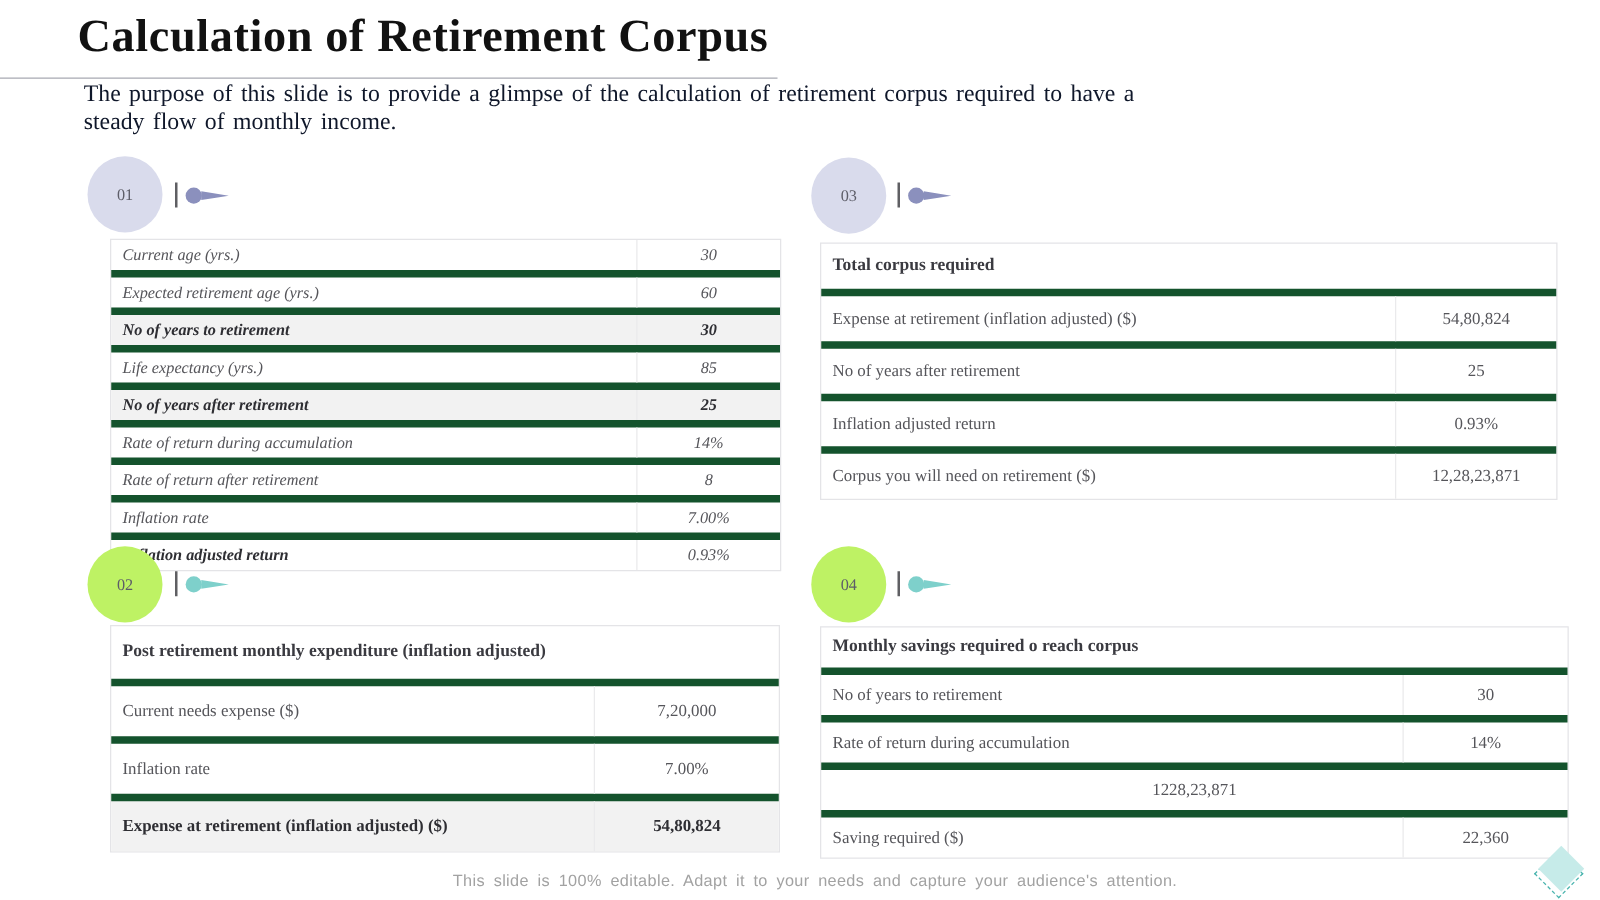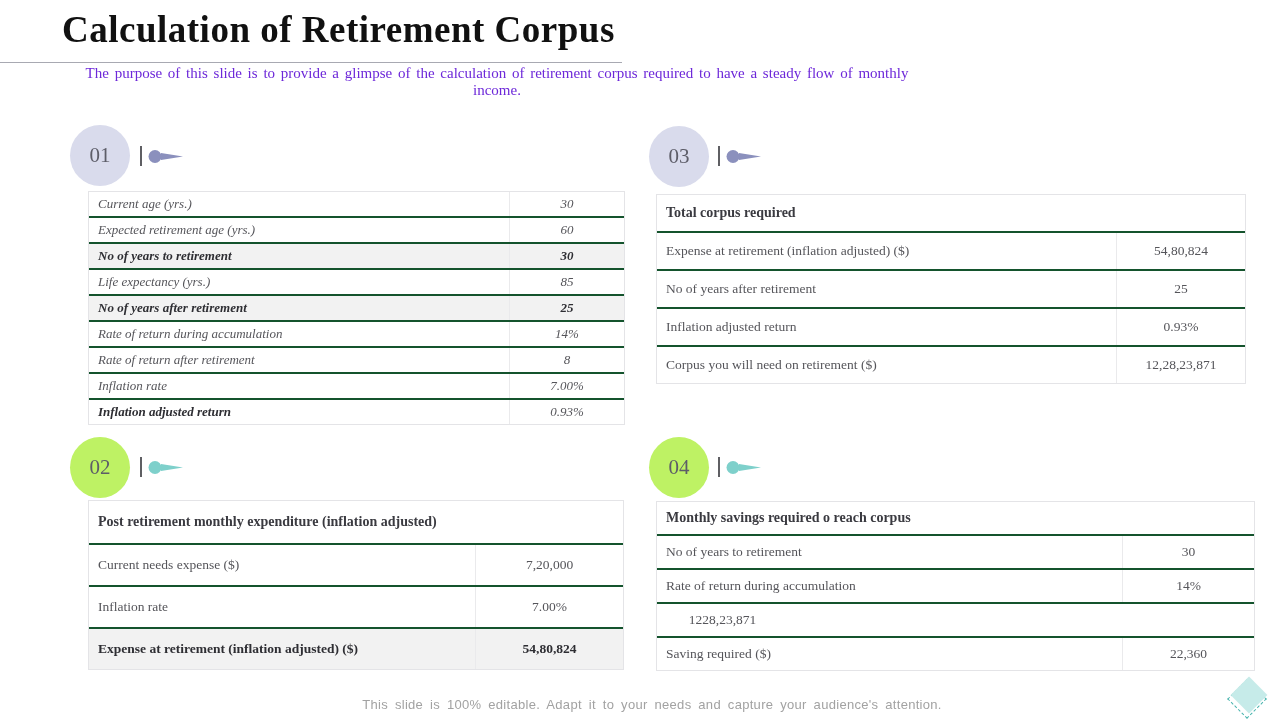--- a/index.html
+++ b/index.html
@@ -4,38 +4,38 @@
 <style>
   html,body{margin:0;padding:0;}
   body{width:1280px;height:720px;position:relative;background:#ffffff;overflow:hidden;
        font-family:"Liberation Serif", serif;}
 
   
   .slide-title{position:absolute;left:62px;top:8px;font-size:37px;font-weight:bold;
     color:#111111;letter-spacing:0.5px;font-family:"Liberation Serif", serif;}
   .title-divider{position:absolute;left:0;top:62px;width:622px;height:0;
     border-top:1px solid #a8a9b2;}
-  .slide-subtitle{position:absolute;left:67px;top:65px;width:860px;font-size:15px;
-    color:#6d28d9;word-spacing:2px;text-align:center;}
+  .slide-subtitle{position:absolute;left:67px;top:65px;width:860px;font-size:19px;
+    color:#0f172a;word-spacing:2px;}
 
   
   .badge{position:absolute;width:60px;height:61px;border-radius:50%;
     display:flex;align-items:center;justify-content:center;
-    font-size:21px;color:#5d5d68;}
+    font-size:13px;color:#5d5d68;}
   .badge.lav{background:#d9dbec;}
   .badge.teal{background:#bef264;}
   .pin{position:absolute;display:flex;align-items:center;gap:6px;height:20px;}
   .pin .bar{width:2px;height:20px;background:#5f5f63;}
   .pin svg{display:block;}
   .pin.lav svg path, .pin.lav svg circle{fill:#8b90bd;}
   .pin.teal svg path, .pin.teal svg circle{fill:#7ed0cb;}
 
   
   .table{position:absolute;border:1px solid #e4e4e7;background:#ffffff;color:#55555a;}
-  .trow{display:flex;border-top:2px solid #14532d;align-items:stretch;}
+  .trow{display:flex;border-top:6px solid #14532d;align-items:stretch;}
   .trow:first-child{border-top:none;}
   .tcell{display:flex;align-items:center;}
   .tcell.label{flex:1;padding-left:9px;border-right:1px solid #eaeaec;}
   .tcell.value{justify-content:center;text-align:center;}
   .thead{font-weight:bold;color:#3a3a40;font-size:14px;}
   .thead .tcell.label{border-right:none;}
   .trow.shaded{background:#f2f2f2;}
   .trow.boldrow{font-weight:bold;color:#2e2e33;}
   .trow.boldlabel .label{font-weight:bold;color:#2e2e33;}
 
@@ -46,21 +46,21 @@
   .t03{left:656px;top:194px;width:588px;font-size:13.5px;}
   .t03 .trow{height:36px;}
   .t03 .tcell.value{width:128px;}
 
   .t02{left:88px;top:500px;width:534px;font-size:13.5px;}
   .t02 .trow{height:40px;}
   .t02 .trow.thead{height:42px;}
   .t02 .tcell.value{width:147px;}
 
   .t04{left:656px;top:501px;width:597px;font-size:13.5px;}
-  .t04 .trow{height:32px;}
+  .t04 .trow{height:32px;justify-content:center;}
   .t04 .tcell.value{width:131px;}
 
   
   .footer-note{position:absolute;left:12px;top:697px;width:1280px;text-align:center;
     font-family:"Liberation Sans", sans-serif;font-size:13px;color:#a2a2a2;
     letter-spacing:0.3px;word-spacing:3px;}
   .logo{position:absolute;left:1225px;top:675px;width:50px;height:46px;}
   .logo .fill{position:absolute;left:11px;top:7px;width:26px;height:26px;
     background:#c6ebe9;transform:rotate(45deg);}
   .logo .outline{position:absolute;left:8px;top:10px;width:26px;height:26px;

